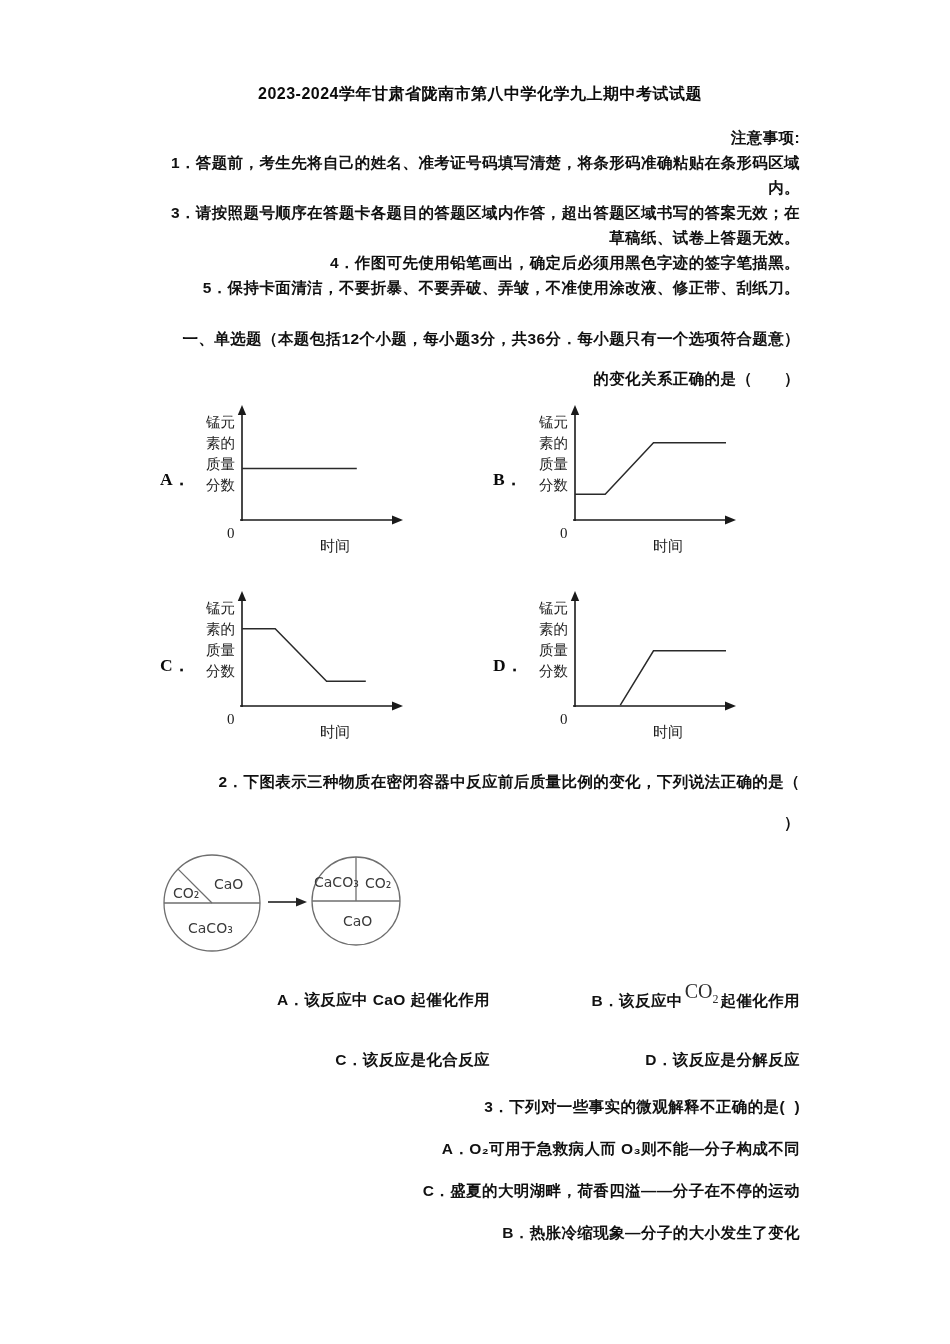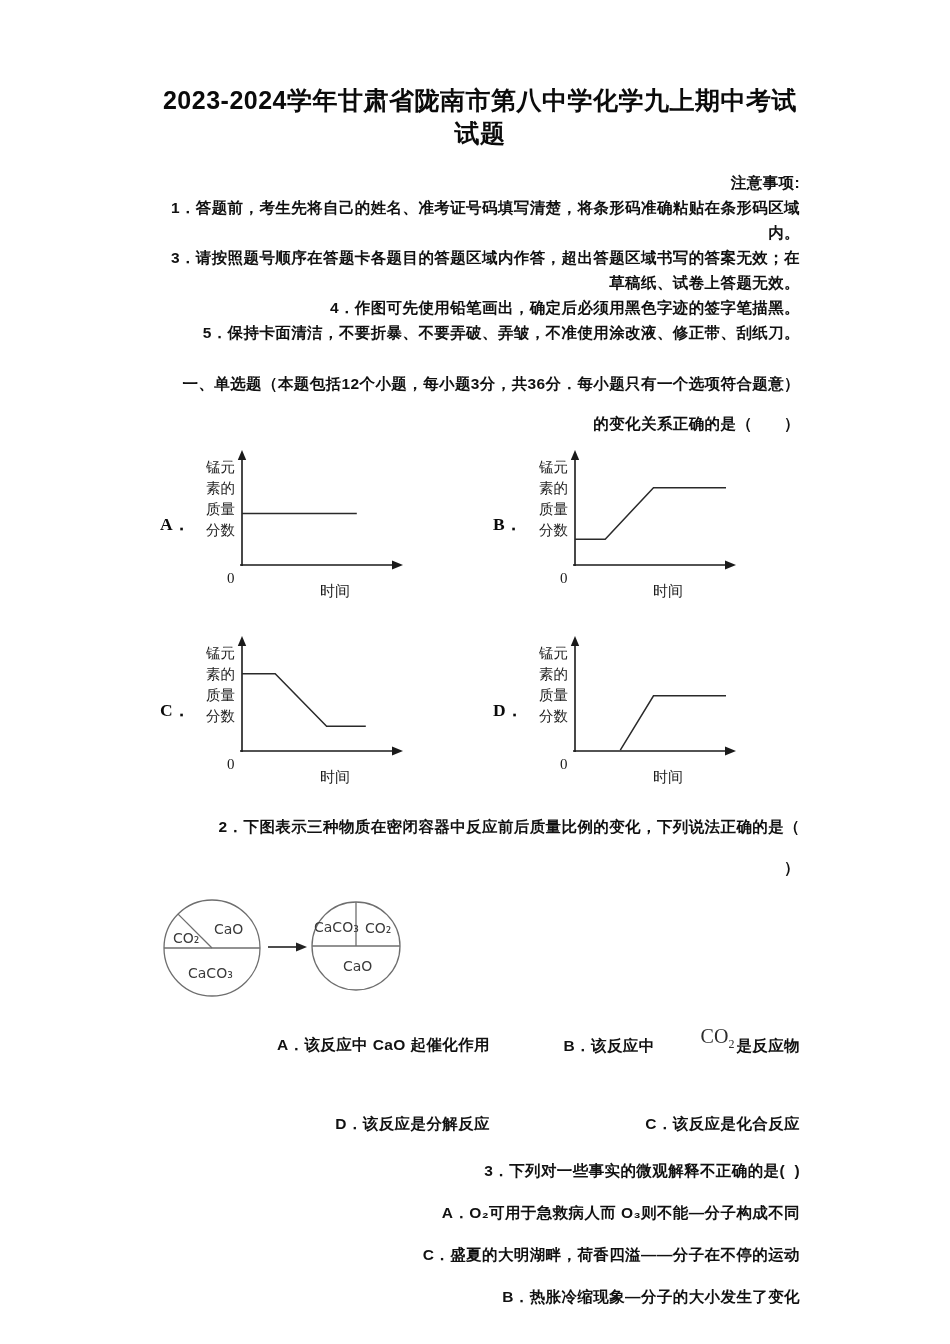--- a/index.html
+++ b/index.html
@@ -3,21 +3,21 @@
 <meta charset="utf-8">
 <style>
   html,body{margin:0;padding:0;background:#ffffff;}
   body{
     width:950px;height:1344px;overflow:hidden;
     font-family:"Liberation Sans","DejaVu Sans",sans-serif;
     color:#111;
   }
   .page{box-sizing:border-box;width:950px;height:1344px;padding:84px 150px 0 160px;}
   .doc-title{
-    font-size:25px;font-weight:900;text-align:center;letter-spacing:0.5px;
+    font-size:16px;font-weight:900;text-align:center;letter-spacing:0.5px;
     margin:0 0 20px 0;color:#0b0b0b;
   }
   .txt{font-size:15.5px;font-weight:700;line-height:25px;letter-spacing:0.4px;margin:0;text-align:right;}
   .notices p{margin:0;}
   .section-heading{margin-top:26px;}
   .q1-line1{margin-top:8px;}
   .q1-line2{margin-top:15px;padding-left:8px;}
 
   
   .graph-grid{
@@ -39,27 +39,26 @@
   .mini-graph .curve{fill:none;stroke:#2a2a2a;stroke-width:1.5;}
 
   
   .q2-line1{margin-top:24px;}
   .q2-line2{margin-top:16px;}
   .pie-figure{margin-top:10px;}
   .pie-figure .pieline{stroke:#6e6e6e;stroke-width:1.3;fill:none;}
   .pie-figure .pietext{font-size:14px;fill:#3a3a3a;font-family:"DejaVu Sans",sans-serif;}
   .pie-figure .arrow-line{stroke:#222;stroke-width:1.6;}
   .pie-figure .arrow-head{fill:#222;}
-  .opt-grid{display:grid;grid-template-columns:330px 1fr;margin-top:20px;row-gap:0;gap:19px;}
+  .opt-grid{display:grid;grid-template-columns:330px 1fr;margin-top:20px;row-gap:0;}
   .opt-grid .row2{margin-top:27px;}
   .formula{
     font-family:"Liberation Serif","DejaVu Serif",serif;font-weight:400;
     font-size:20px;position:relative;top:-8px;letter-spacing:0;color:#2c2c2c;
     padding:0 2px;
-    margin-left:44px;
   }
   .formula sub{font-size:12px;}
 
   
   .q3-stem{margin-top:22px;}
   .q3-opt{margin-top:17px;}
 </style>
 </head>
 <body>
 
@@ -175,23 +174,23 @@
       <line class="pieline" x1="152" y1="56" x2="240" y2="56"></line>
       <line class="pieline" x1="196" y1="56" x2="196" y2="12"></line>
       <text class="pietext" x="154" y="42">CaCO₃</text>
       <text class="pietext" x="205" y="43">CO₂</text>
       <text class="pietext" x="183" y="81">CaO</text>
     </g>
   </svg>
 
   <div class="opt-grid">
     <p class="txt">A．该反应中 CaO 起催化作用</p>
-    <p class="txt"><span>B．该反应中</span><span class="formula"><span>CO</span><sub>2</sub></span><span>是反应物</span></p>
+    <p class="txt"><span>B．该反应中</span><span class="formula"><span>CO</span><sub>2</sub></span><span>起催化作用</span></p>
+    <p class="txt row2">C．该反应是化合反应</p>
     <p class="txt row2">D．该反应是分解反应</p>
-    <p class="txt row2">C．该反应是化合反应</p>
   </div>
 
   <p class="txt q3-stem">3．下列对一些事实的微观解释不正确的是(&nbsp;&nbsp;)</p>
   <p class="txt q3-opt">A．O₂可用于急救病人而 O₃则不能—分子构成不同</p>
   <p class="txt q3-opt">C．盛夏的大明湖畔，荷香四溢——分子在不停的运动</p>
   <p class="txt q3-opt">B．热胀冷缩现象—分子的大小发生了变化</p>
 
 </div>
 
 </body></html>

